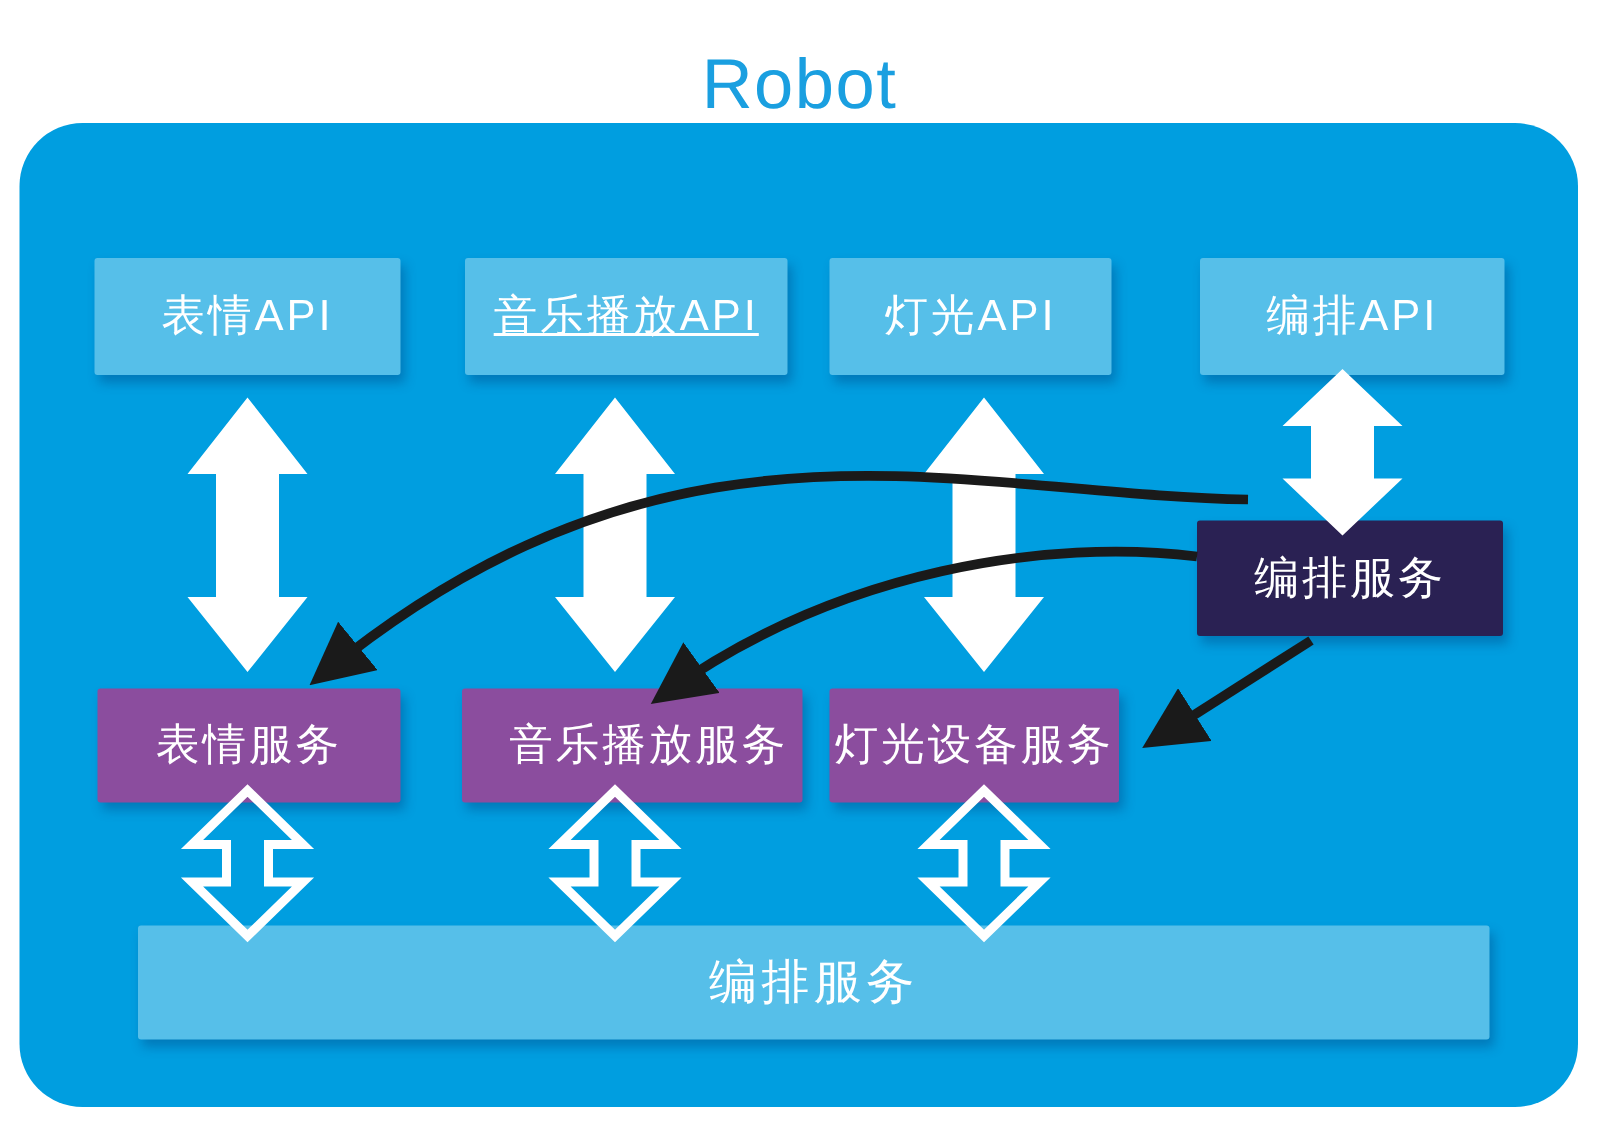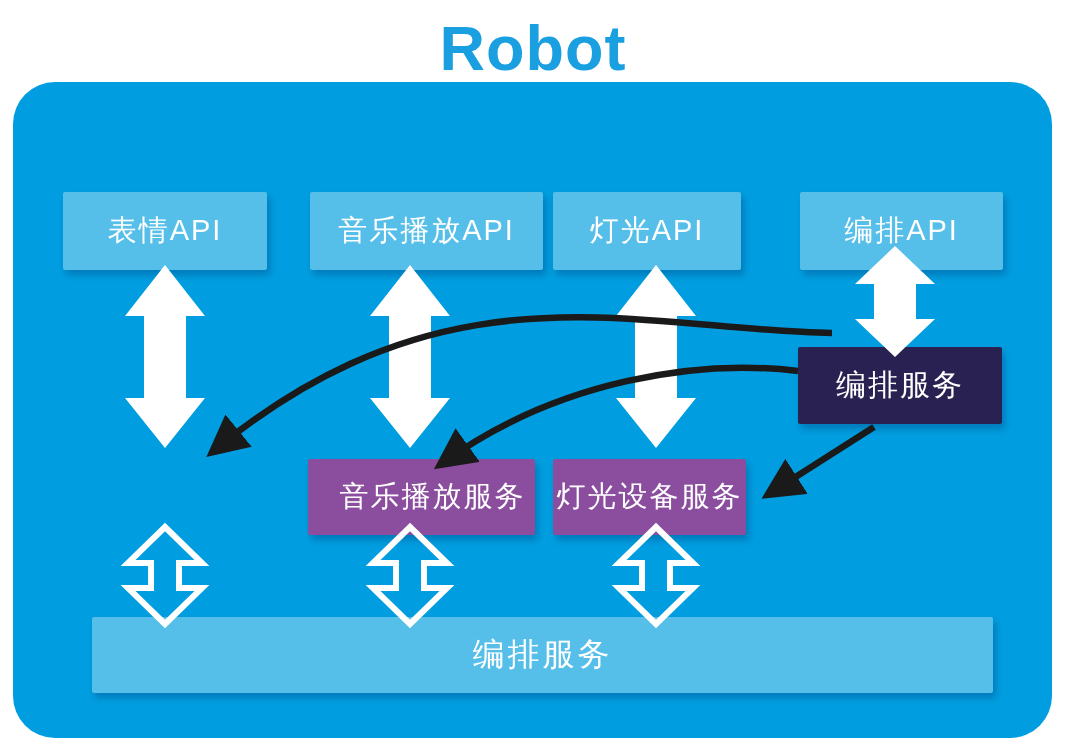--- a/index.html
+++ b/index.html
@@ -1,41 +1,41 @@
 <!DOCTYPE html>
 <html style="--title: #1A9FE0; --container: #009EE0; --api-box: #56BFE9; --service-box: #8B4D9E; --orchestration-box: #2A2153; --driver-bar: #56BFE9; --arrow-white: #FFFFFF; --arrow-black: #1A1A1A; --label-text: #FFFFFF;"><head>
 <meta charset="utf-8">
 <style>
   html,body{margin:0;padding:0;background:#ffffff;}
   .stage{
     position:relative;width:1066px;height:754px;background:#ffffff;overflow:hidden;
     font-family:"Liberation Sans","DejaVu Sans",sans-serif;
   }
   .title{
-    position:absolute;left:0;top:12px;width:1066px;text-align:center;
-    font-size:63px;font-weight:bold;color:var(--title,#1A9FE0);letter-spacing:1px;
+    position:absolute;left:0;top:28px;width:1066px;text-align:center;
+    font-size:47px;font-weight:normal;color:var(--title,#1A9FE0);letter-spacing:1px;
   }
   .container{
     position:absolute;left:13px;top:82px;width:1039px;height:656px;
     background:var(--container,#009EE0);border-radius:42px;
   }
   .box{
     position:absolute;display:flex;align-items:center;justify-content:center;
     color:var(--label-text,#FFFFFF);font-size:29px;letter-spacing:2px;
     border-radius:2px;box-shadow:3px 5px 7px rgba(0,55,115,0.35);
   }
-  .api{background:var(--api-box,#56BFE9);top:172px;height:78px;margin-top:20px;}
+  .api{background:var(--api-box,#56BFE9);top:172px;height:78px;}
   .service{background:var(--service-box,#8B4D9E);top:459px;height:76px;}
   .orch{background:var(--orchestration-box,#2A2153);left:798px;top:347px;width:204px;height:77px;font-size:30px;}
   .driver{
     background:var(--driver-bar,#56BFE9);left:92px;top:617px;width:901px;height:76px;
     font-size:32px;letter-spacing:3px;
   }
   .api1{left:63px;width:204px;}
-  .api2{left:310px;width:233px;}
+  .api2{left:310px;width:215px;text-decoration:underline;}
   .api3{left:553px;width:188px;}
   .api4{left:800px;width:203px;}
   .svc1{left:65px;width:202px;}
   .svc2{left:308px;width:205px;padding-left:22px;}
   .svc3{left:553px;width:193px;}
   .overlay{position:absolute;left:0;top:0;width:1066px;height:754px;pointer-events:none;}
   .solid-arrow{fill:var(--arrow-white,#FFFFFF);stroke:none;}
   .hollow-arrow{fill:none;stroke:var(--arrow-white,#FFFFFF);stroke-width:6px;stroke-linejoin:miter;}
   .curve{fill:none;stroke:var(--arrow-black,#1A1A1A);stroke-width:6.5px;}
 </style>
@@ -48,20 +48,21 @@
 
   <div class="container"></div>
 
   <div class="box api api1">表情API</div>
   <div class="box api api2">音乐播放API</div>
   <div class="box api api3">灯光API</div>
   <div class="box api api4">编排API</div>
 
   <div class="box orch">编排服务</div>
 
+  <div class="box service svc1">表情服务</div>
   <div class="box service svc2">音乐播放服务</div>
   <div class="box service svc3">灯光设备服务</div>
 
   <div class="box driver">编排服务</div>
 
   <svg class="overlay" viewBox="0 0 1066 754" xmlns="http://www.w3.org/2000/svg">
     <defs>
       <marker id="blackhead" viewBox="0 0 10 10" refX="7" refY="5" markerWidth="6.4" markerHeight="6.4" orient="auto" markerUnits="strokeWidth">
         <path d="M0,0 L10,5 L0,10 Z" fill="#1A1A1A"></path>
       </marker>

